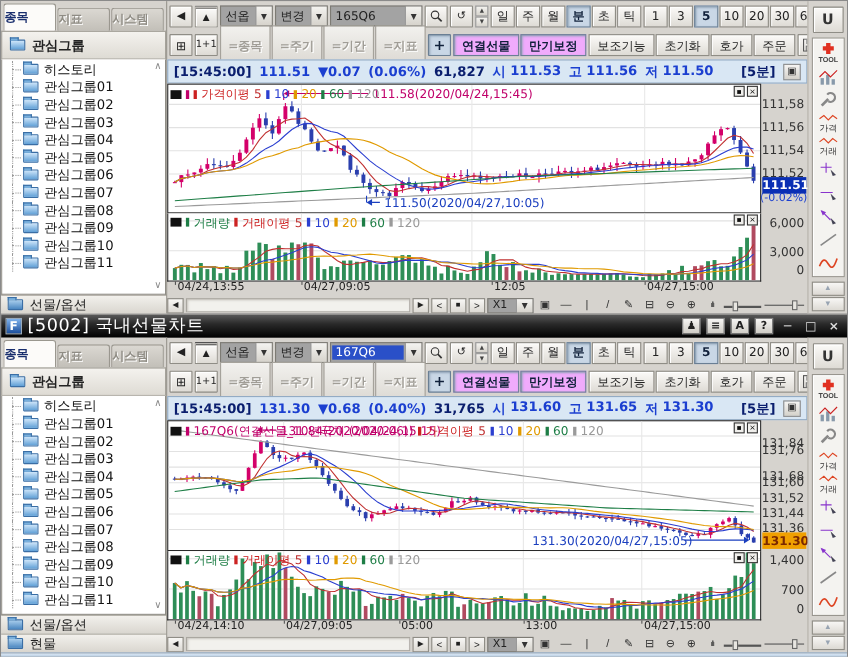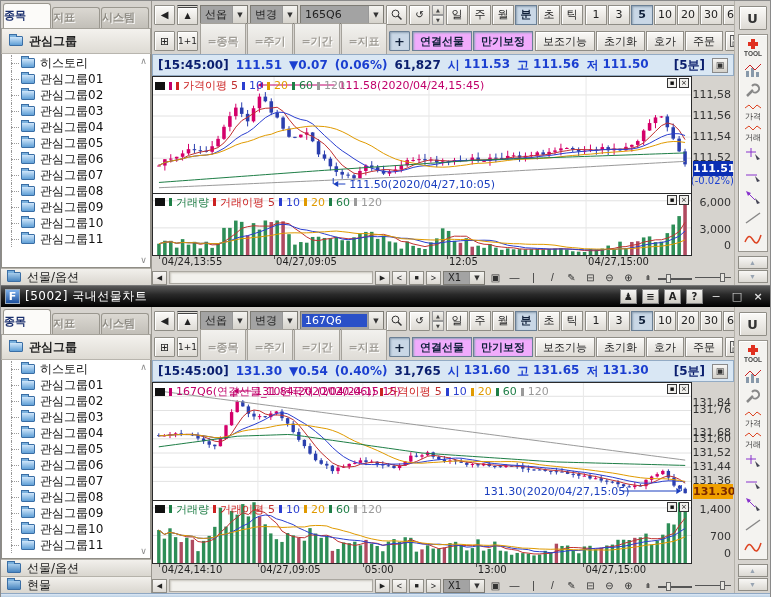--- a/index.html
+++ b/index.html
@@ -6,21 +6,21 @@
   body{width:771px;height:597px;overflow:hidden;font-family:"DejaVu Sans","Liberation Sans",sans-serif;font-size:11px;color:#222;}
   *{box-sizing:border-box;}
   .app{position:relative;width:771px;height:597px;background:#d6d3ce;border:1px solid #8a8a8a;}
   .win{width:100%;display:flex;flex-direction:column;overflow:hidden;}
   #win0{height:285px;border-bottom:1px solid #777;}
   #win1{height:307px;}
   .bottom-strip{height:4px;background:linear-gradient(#dce8f4,#b9cfe4);border-top:1px solid #8fa8c4;}
   
   .titlebar{height:21px;flex:0 0 21px;background:linear-gradient(#5a5a5a,#2a2a2a 40%,#000);display:flex;align-items:center;gap:5px;padding:0 4px;color:#fff;}
   .flogo{width:15px;height:15px;background:linear-gradient(#7fb2ec,#1c4f9c);border:1px solid #9ab;color:#fff;font-weight:bold;font-size:11px;line-height:14px;text-align:center;}
-  .title-text{font-size:12px;letter-spacing:0.5px;}
+  .title-text{font-size:16px;letter-spacing:0.5px;}
   .tb-spacer{flex:1;}
   .tb-btn{width:17px;height:15px;background:linear-gradient(#f6f5f3,#cfccc5);border:1px solid #888;color:#222;font-size:10px;line-height:13px;text-align:center;font-weight:bold;}
   .tb-ctl{width:16px;text-align:center;color:#ddd;font-size:11px;font-weight:bold;}
   .win-body{flex:1;display:flex;min-height:0;}
   
   .left-col{width:151px;flex:0 0 151px;display:flex;flex-direction:column;border-right:1px solid #98958e;background:#d6d3ce;min-height:0;}
   .tabs{height:27px;flex:0 0 27px;display:flex;align-items:flex-end;padding:2px 2px 0 2px;gap:1px;}
   .tab{flex:1;height:21px;line-height:20px;text-align:left;background:linear-gradient(#dbd8d2,#c2bfb8);border:1px solid #9a978f;border-bottom:none;border-radius:3px 3px 0 0;color:#8f8c84;text-shadow:1px 1px 0 #fff;font-weight:bold;}
   .tab.pressed{background:#fcfbf9;color:#1a2f6e;height:25px;line-height:24px;text-shadow:none;}
   .group-header{height:26px;flex:0 0 26px;display:flex;align-items:center;gap:6px;padding-left:7px;background:linear-gradient(#f4f2ee,#dedbd4);border:1px solid #a5a29a;border-bottom:1px solid #b8b5ae;font-weight:bold;font-size:12px;color:#222;}
@@ -1047,21 +1047,21 @@
                 <rect x="0.5" y="0.5" width="11" height="11" fill="none" stroke="#555"></rect>
                 <rect x="3" y="1" width="6" height="4" fill="#888"></rect>
                 <rect x="3" y="7" width="6" height="4" fill="none" stroke="#777"></rect>
               </svg>
         </button>
       </div>
 
       <div class="statusbar">
         <span class="s-navy">[15:45:00]</span>
         <span class="s-blue">131.30</span>
-        <span class="s-blue">▼0.54</span>
+        <span class="s-blue">▼0.68</span>
         <span class="s-blue">(0.40%)</span>
         <span class="s-navy">31,765</span>
         <span class="s-grp">
               <span class="s-blue">시</span>
               <span class="s-blue">131.60</span>
             </span>
         <span class="s-grp">
               <span class="s-blue">고</span>
               <span class="s-blue">131.65</span>
             </span>

